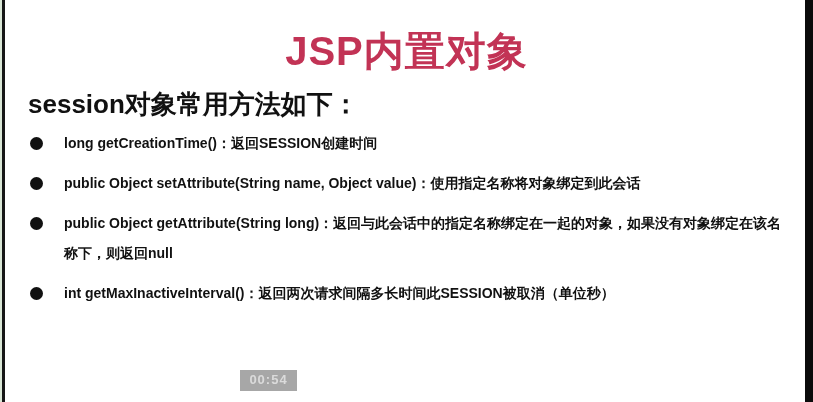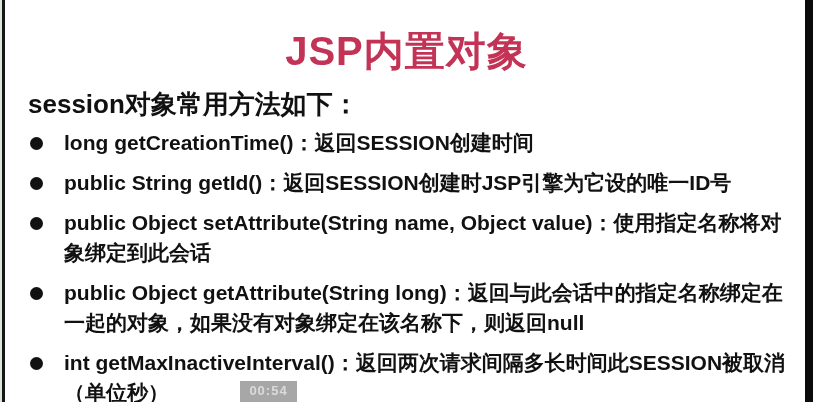--- a/index.html
+++ b/index.html
@@ -56,40 +56,40 @@
   }
   ul.method-list {
     list-style: none;
     margin: 0;
     padding: 0;
   }
   ul.method-list li {
     display: flex;
     align-items: flex-start;
     margin-bottom: 10px;
-    font-size: 21px;
+    font-size: 14px;
     font-weight: bold;
     line-height: 30px;
   }
   .bullet {
     flex: 0 0 13px;
     width: 13px;
     height: 13px;
     margin: 9px 21px 0 2px;
     border-radius: 50%;
     background: #111111;
   }
   .li-text {
     flex: 1 1 auto;
   }
   
   .timestamp-overlay {
     position: absolute;
     left: 240px;
-    top: 381px;
+    top: 370px;
     width: 57px;
     height: 21px;
     background: rgba(155, 155, 155, 0.88);
     color: rgba(228, 228, 228, 0.85);
     font-size: 13px;
     font-weight: bold;
     text-align: center;
     line-height: 20px;
     letter-spacing: 1px;
     overflow: hidden;
@@ -109,24 +109,20 @@
   <div class="content">
     <p class="intro">session对象常用方法如下：</p>
 
     <ul class="method-list">
       <li>
         <span class="bullet"></span>
         <span class="li-text">long getCreationTime()：返回SESSION创建时间</span>
       </li>
       <li>
         <span class="bullet"></span>
-        <span class="li-text">public String getId()：返回SESSION创建时JSP引擎为它设的唯一ID号</span>
-      </li>
-      <li>
-        <span class="bullet"></span>
         <span class="li-text">public Object setAttribute(String name, Object value)：使用指定名称将对象绑定到此会话</span>
       </li>
       <li>
         <span class="bullet"></span>
         <span class="li-text">public Object getAttribute(String long)：返回与此会话中的指定名称绑定在一起的对象，如果没有对象绑定在该名称下，则返回null</span>
       </li>
       <li>
         <span class="bullet"></span>
         <span class="li-text">int getMaxInactiveInterval()：返回两次请求间隔多长时间此SESSION被取消（单位秒）</span>
       </li>

